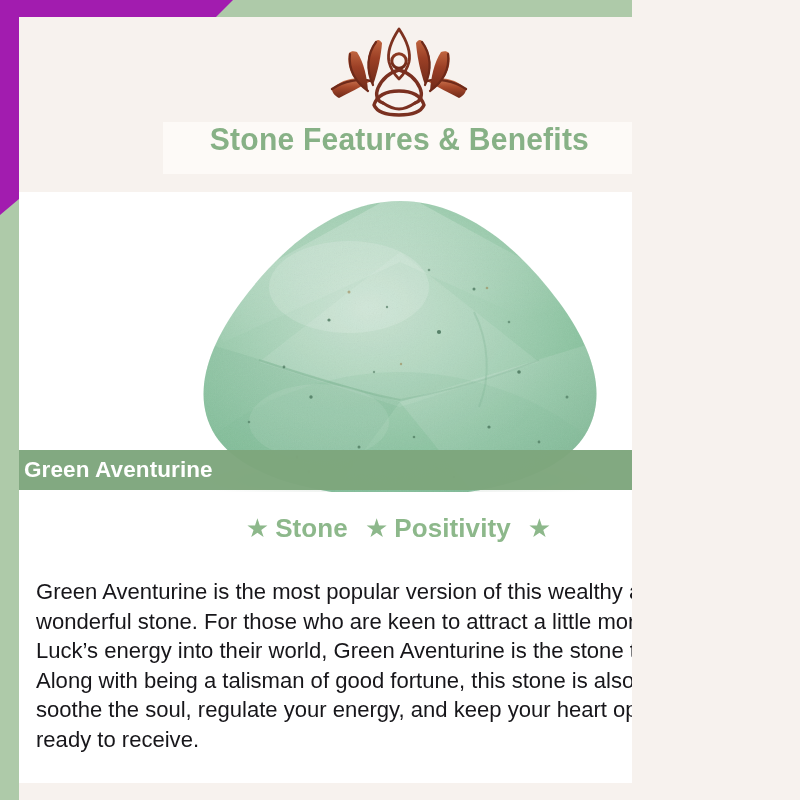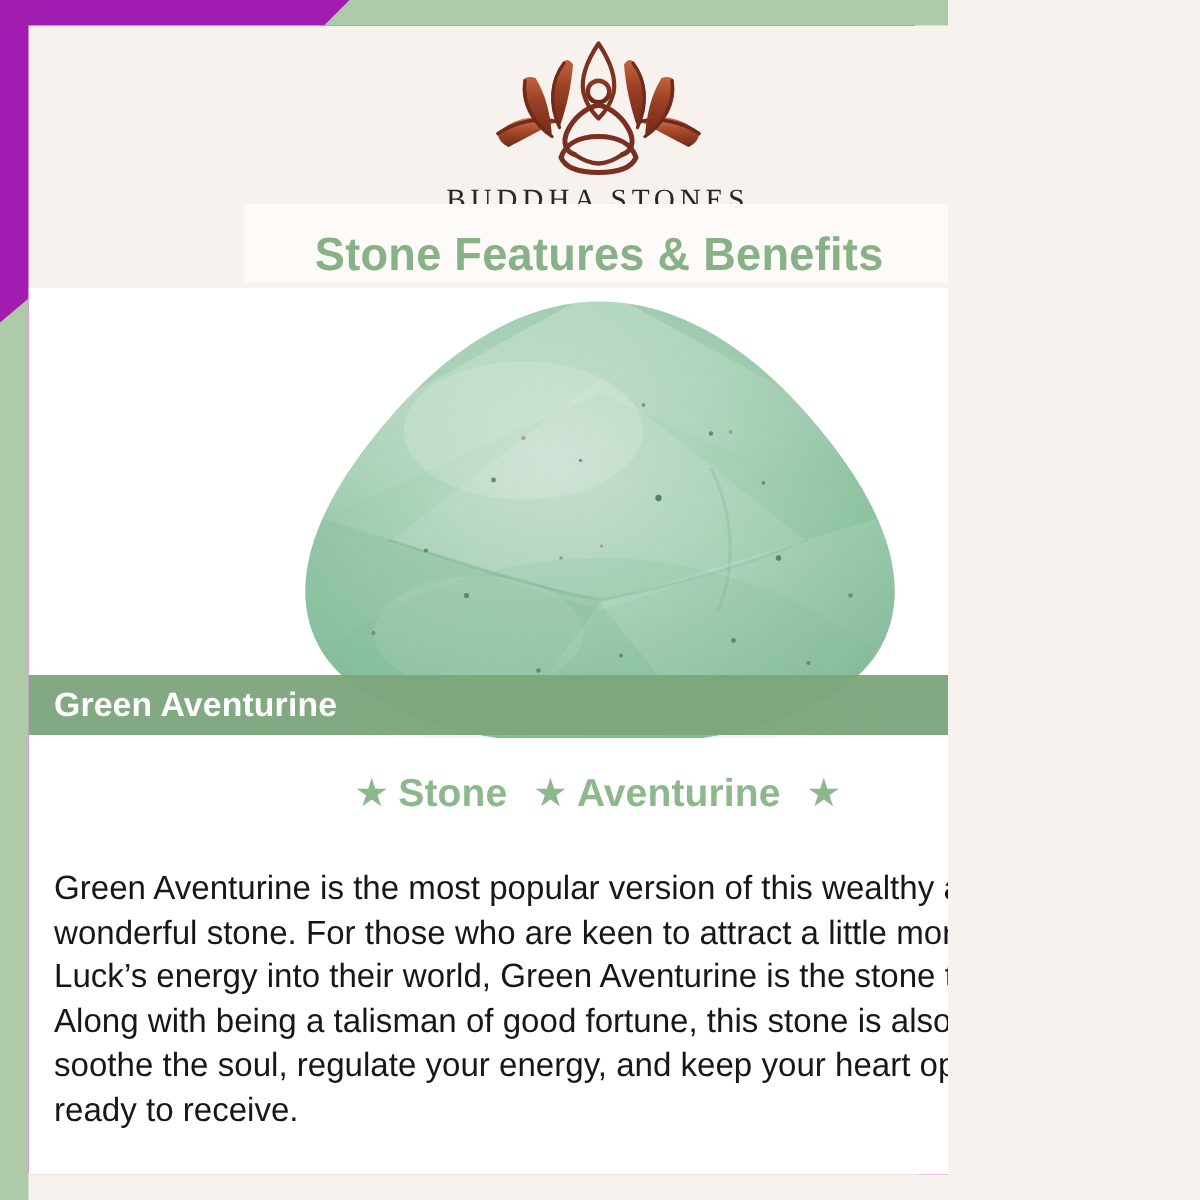--- a/index.html
+++ b/index.html
@@ -91,26 +91,26 @@
     letter-spacing: 3.2px;
     color: #2c2522;
     text-align: center;
     white-space: nowrap;
   }
 
   
   #title-banner {
     position: absolute;
     left: 163px;
-    top: 136px;
+    top: 122px;
     width: 472px;
     height: 52px;
     background: #fdfaf7;
     display: flex;
-    align-items: flex-end;
+    align-items: flex-start;
     justify-content: center;
   }
   #title-text {
     font-family: "Liberation Sans Narrow", "Liberation Sans", sans-serif;
     font-weight: bold;
     font-size: 31px;
     color: #87b186;
     letter-spacing: 0.2px;
     white-space: nowrap;
     transform: scaleX(0.97);
@@ -141,21 +141,21 @@
     left: 0;
     top: 258px;
     width: 759px;
     height: 40px;
     background: rgba(126, 166, 124, 0.82);
     display: flex;
     align-items: center;
     pointer-events: none;
   }
   #stone-name-text {
-    margin-left: 17px;
+    margin-left: 5px;
     font-family: "Liberation Sans", sans-serif;
     font-size: 22.5px;
     font-weight: 600;
     color: #ffffff;
     letter-spacing: 0.1px;
     white-space: nowrap;
     text-align: right;
   }
 
   
@@ -394,21 +394,21 @@
 
   <div id="body-panel">
 
     <div id="benefit-strip">
       <div class="benefit">
         <span class="benefit-star">★</span>
         <span class="benefit-label">Stone</span>
       </div>
       <div class="benefit">
         <span class="benefit-star">★</span>
-        <span class="benefit-label">Aventurine</span>
+        <span class="benefit-label">Positivity</span>
       </div>
       <div class="benefit">
         <span class="benefit-star">★</span>
       </div>
     </div>
 
     <p id="description">Green Aventurine is the most popular version of this wealthy and wonderful stone. For those who are keen to attract a little more of Lady Luck’s energy into their world, Green Aventurine is the stone to turn to. Along with being a talisman of good fortune, this stone is also ready to soothe the soul, regulate your energy, and keep your heart open and ready to receive.</p>
   </div>
 
   <div id="bottom-strip"></div>

